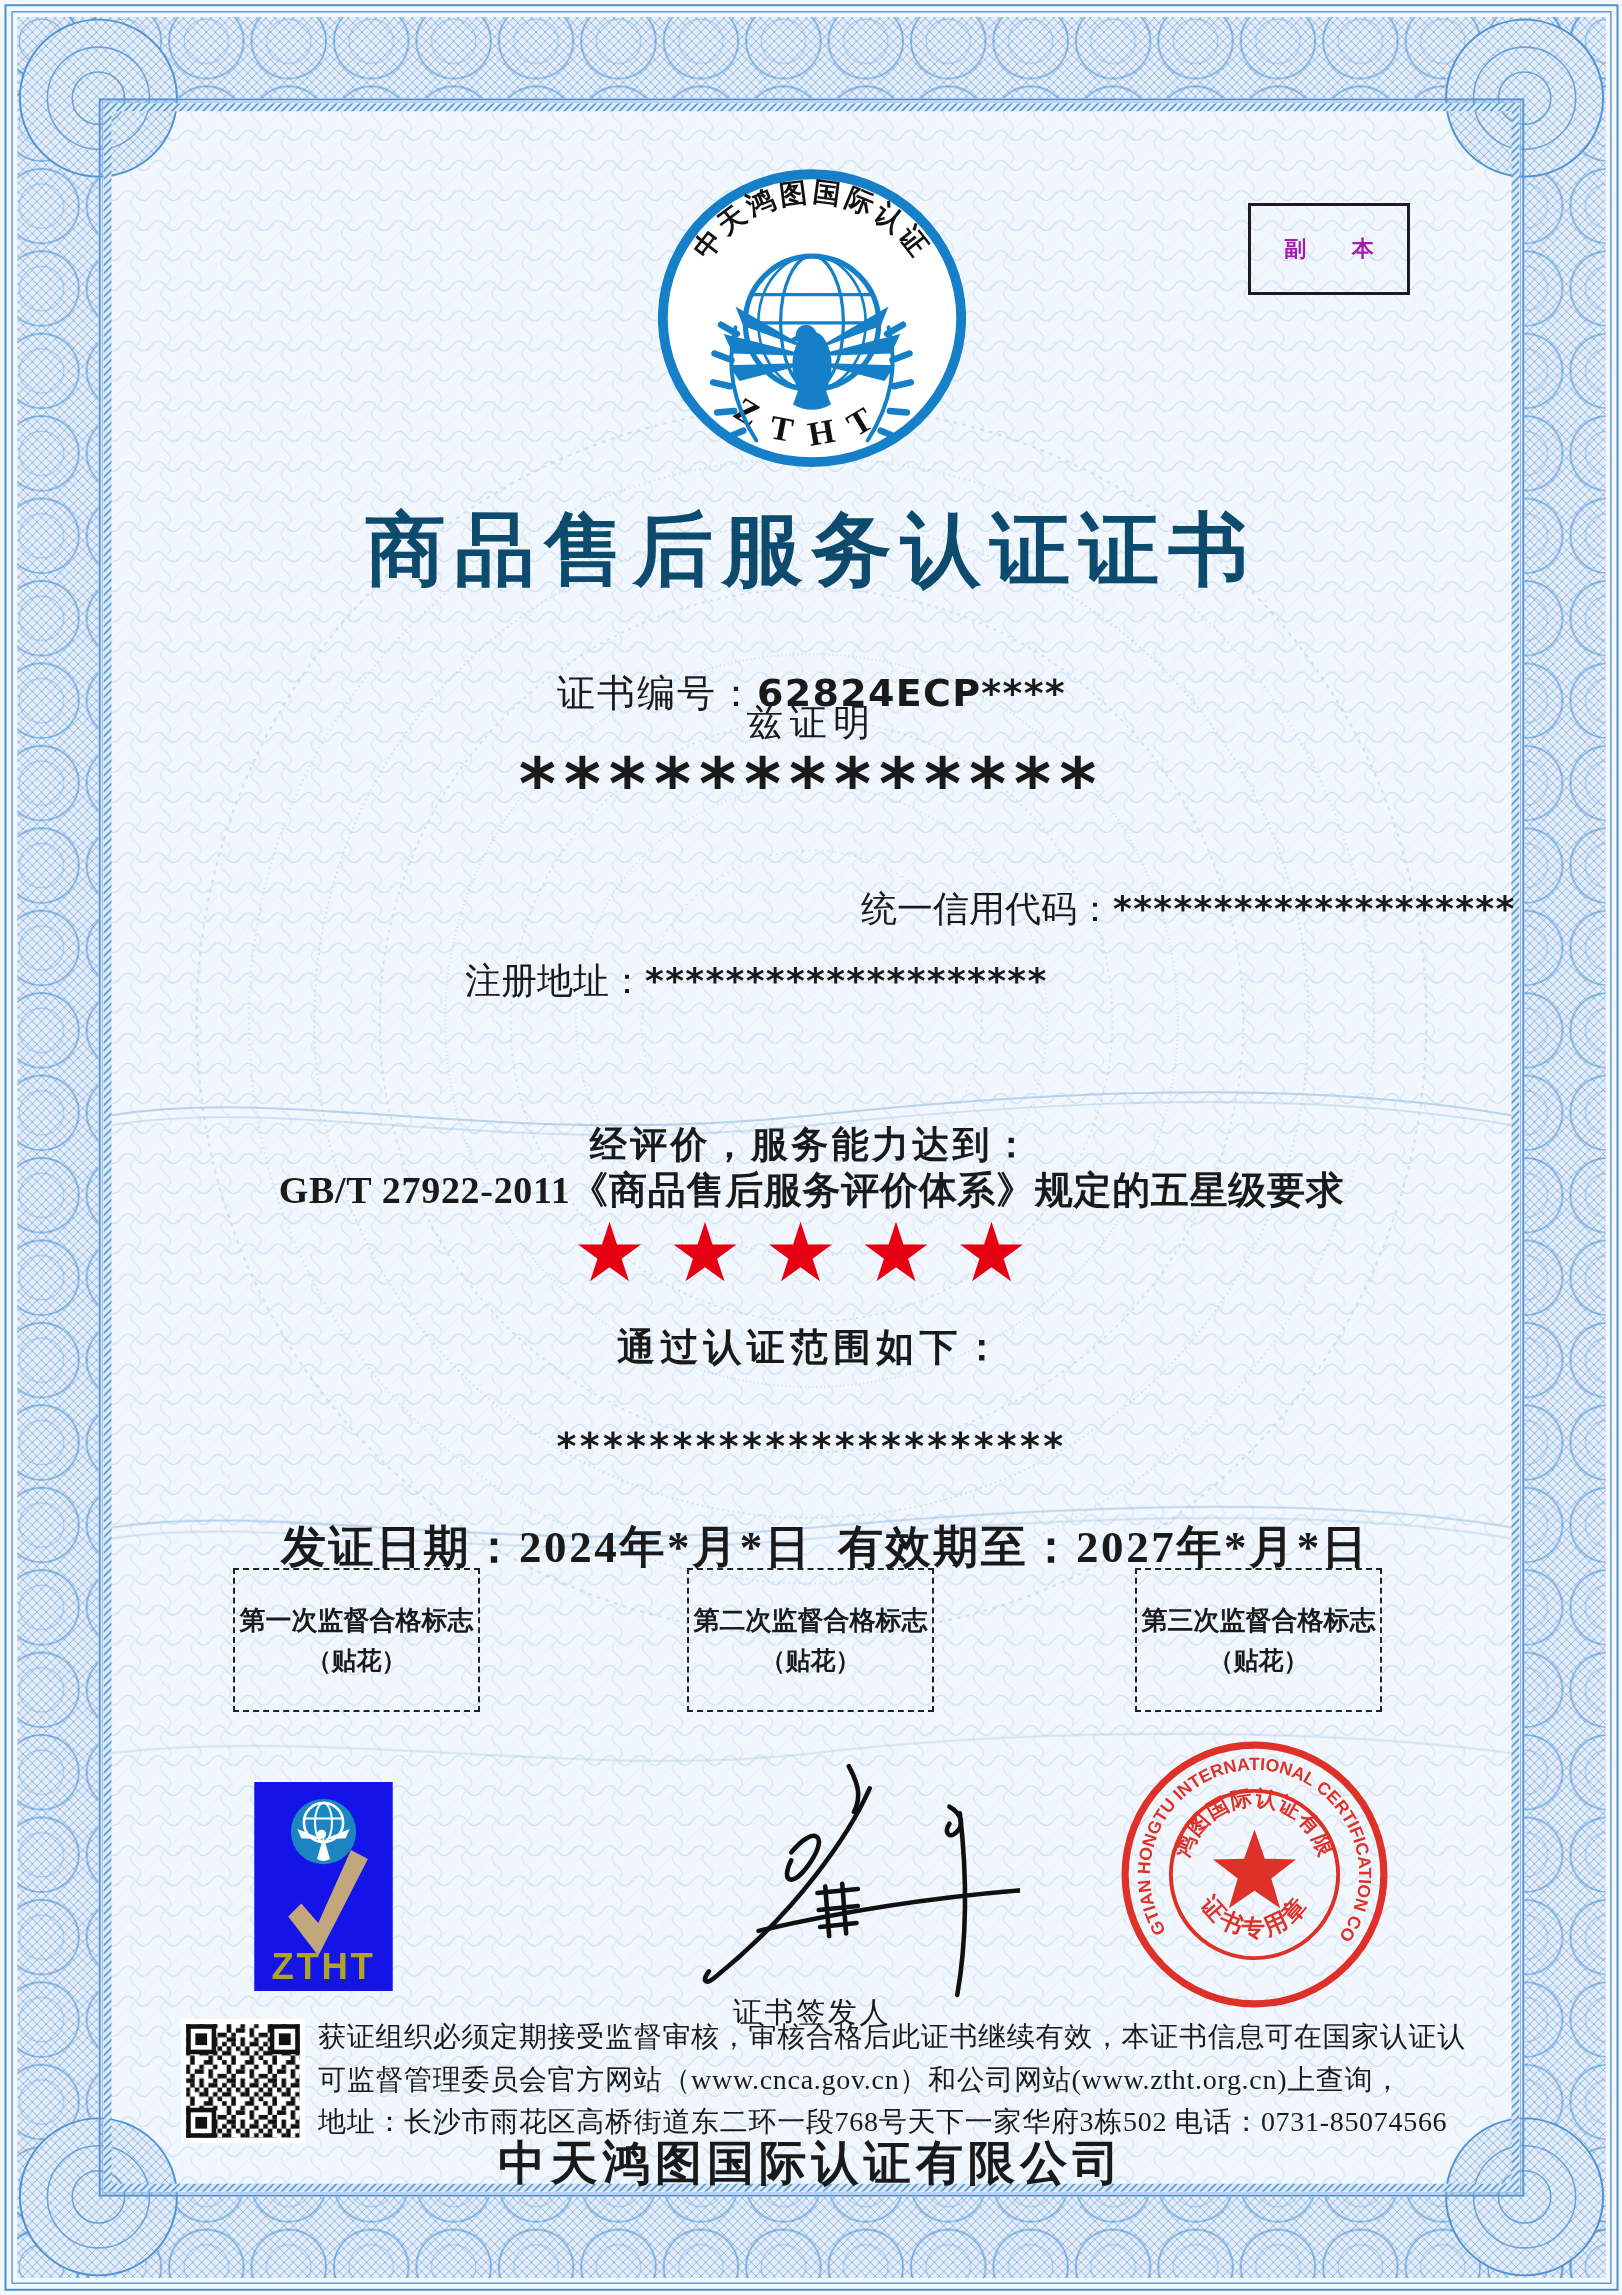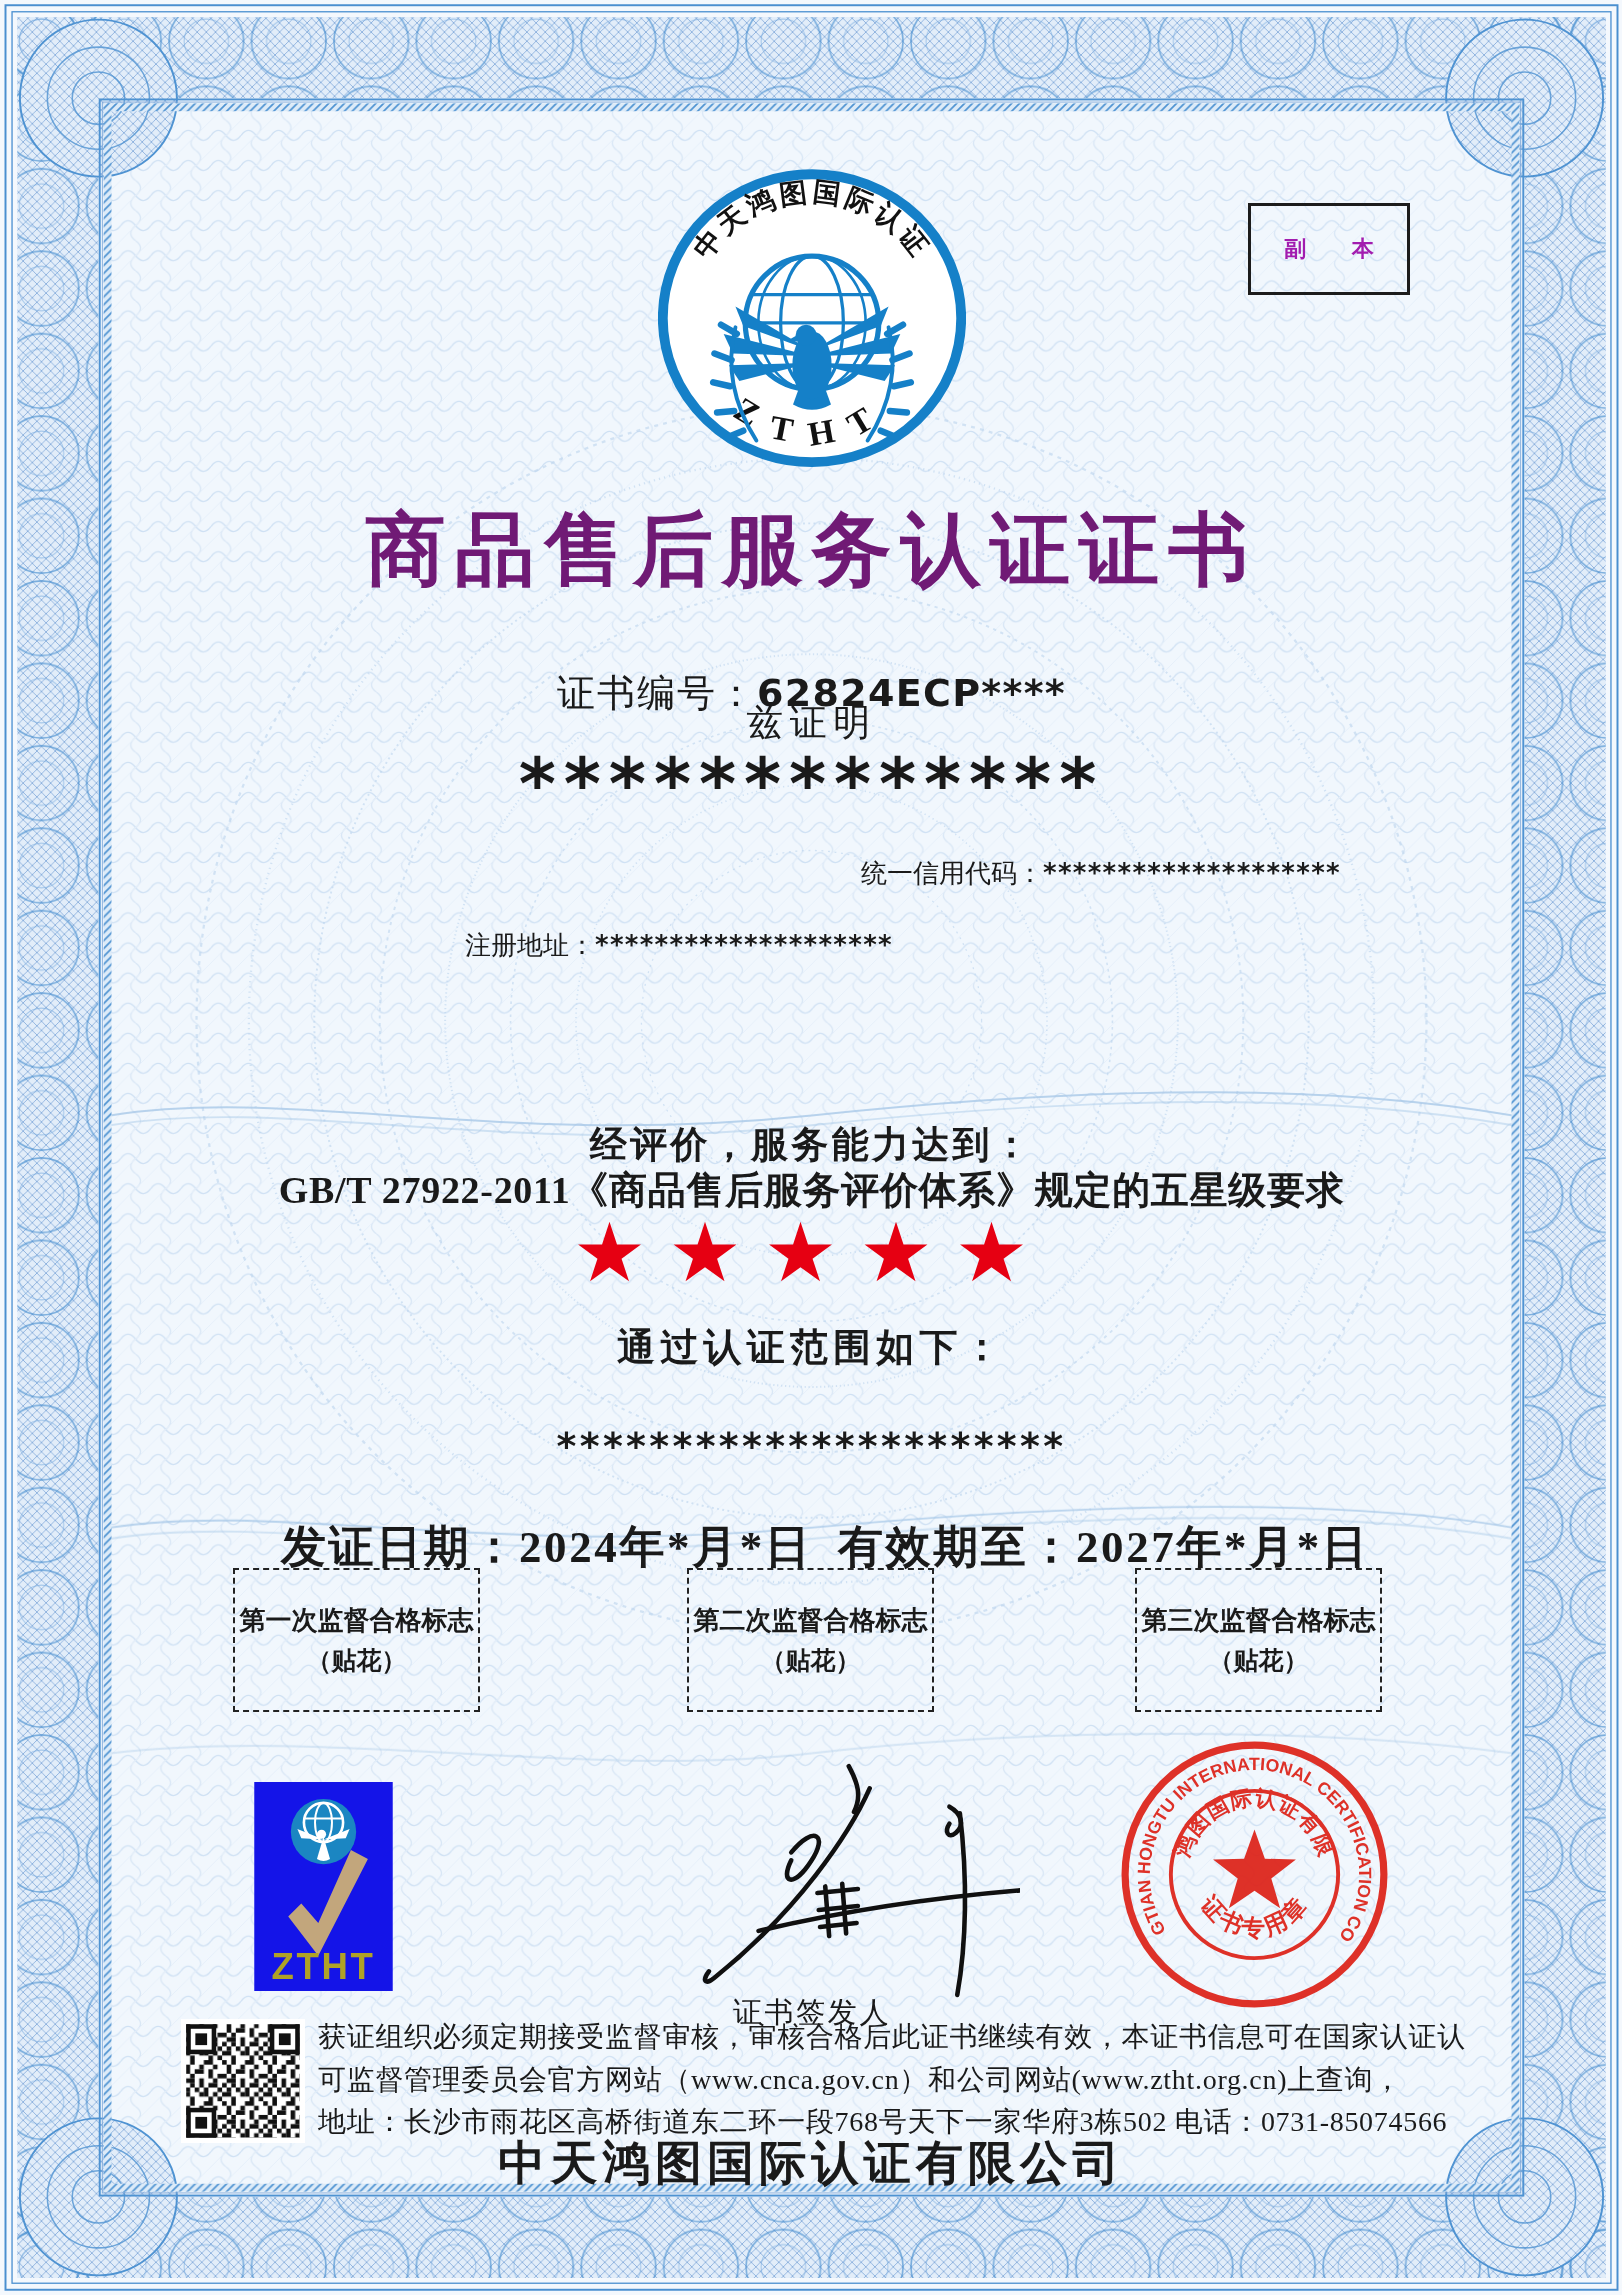--- a/index.html
+++ b/index.html
@@ -5,27 +5,27 @@
   html,body{margin:0;padding:0;background:#ffffff;}
   #page{position:relative;width:1623px;height:2295px;background:#f4f8fd;overflow:hidden;
         font-family:"Liberation Serif","DejaVu Serif",serif;color:#1a1a1a;}
   .abs{position:absolute;}
   .ctr{left:0;width:1623px;text-align:center;}
   
   #copy-badge{left:1228px;top:203px;width:156px;height:86px;border:3.3px solid #1c1c1c;
       display:flex;align-items:center;justify-content:center;font-size:22px;font-weight:700;
       letter-spacing:19.6px;text-indent:19.6px;font-family:"Liberation Sans","DejaVu Sans",sans-serif;color:#a21caf;margin-left:20px;}
   
-  #title{top:497px;font-size:80px;font-weight:900;letter-spacing:9.2px;color:#701a75;
+  #title{top:497px;font-size:80px;font-weight:900;letter-spacing:9.2px;color:#0c4a6e;
       font-family:"Liberation Sans","DejaVu Sans",sans-serif;}
   #cert-no{top:626px;font-size:38px;letter-spacing:2px;margin-top:42px;}
   #certify{top:698px;font-size:37px;letter-spacing:6.5px;}
   #company-masked{top:743px;font-size:71px;font-weight:700;letter-spacing:7.9px;
       font-family:"DejaVu Sans",sans-serif;}
-  .field{font-size:26px;white-space:nowrap;}
+  .field{font-size:36px;white-space:nowrap;margin-top:29px;}
   #credit-line{left:861px;top:856px;}
   #reg-line{left:465px;top:928px;}
   #biz-line{left:465px;top:988px;}
   .ast{font-weight:700;letter-spacing:1.3px;font-family:"DejaVu Sans",sans-serif;}
   
   #eval-1{top:1120px;font-size:37px;font-weight:700;letter-spacing:3.3px;}
   #eval-2{top:1165px;font-size:38px;font-weight:700;letter-spacing:0.7px;}
   #stars{top:1212px;font-size:82px;letter-spacing:22px;line-height:1;
       font-family:"DejaVu Sans",sans-serif;}
   #scope-heading{top:1322px;font-size:38px;font-weight:700;letter-spacing:5.2px;}

